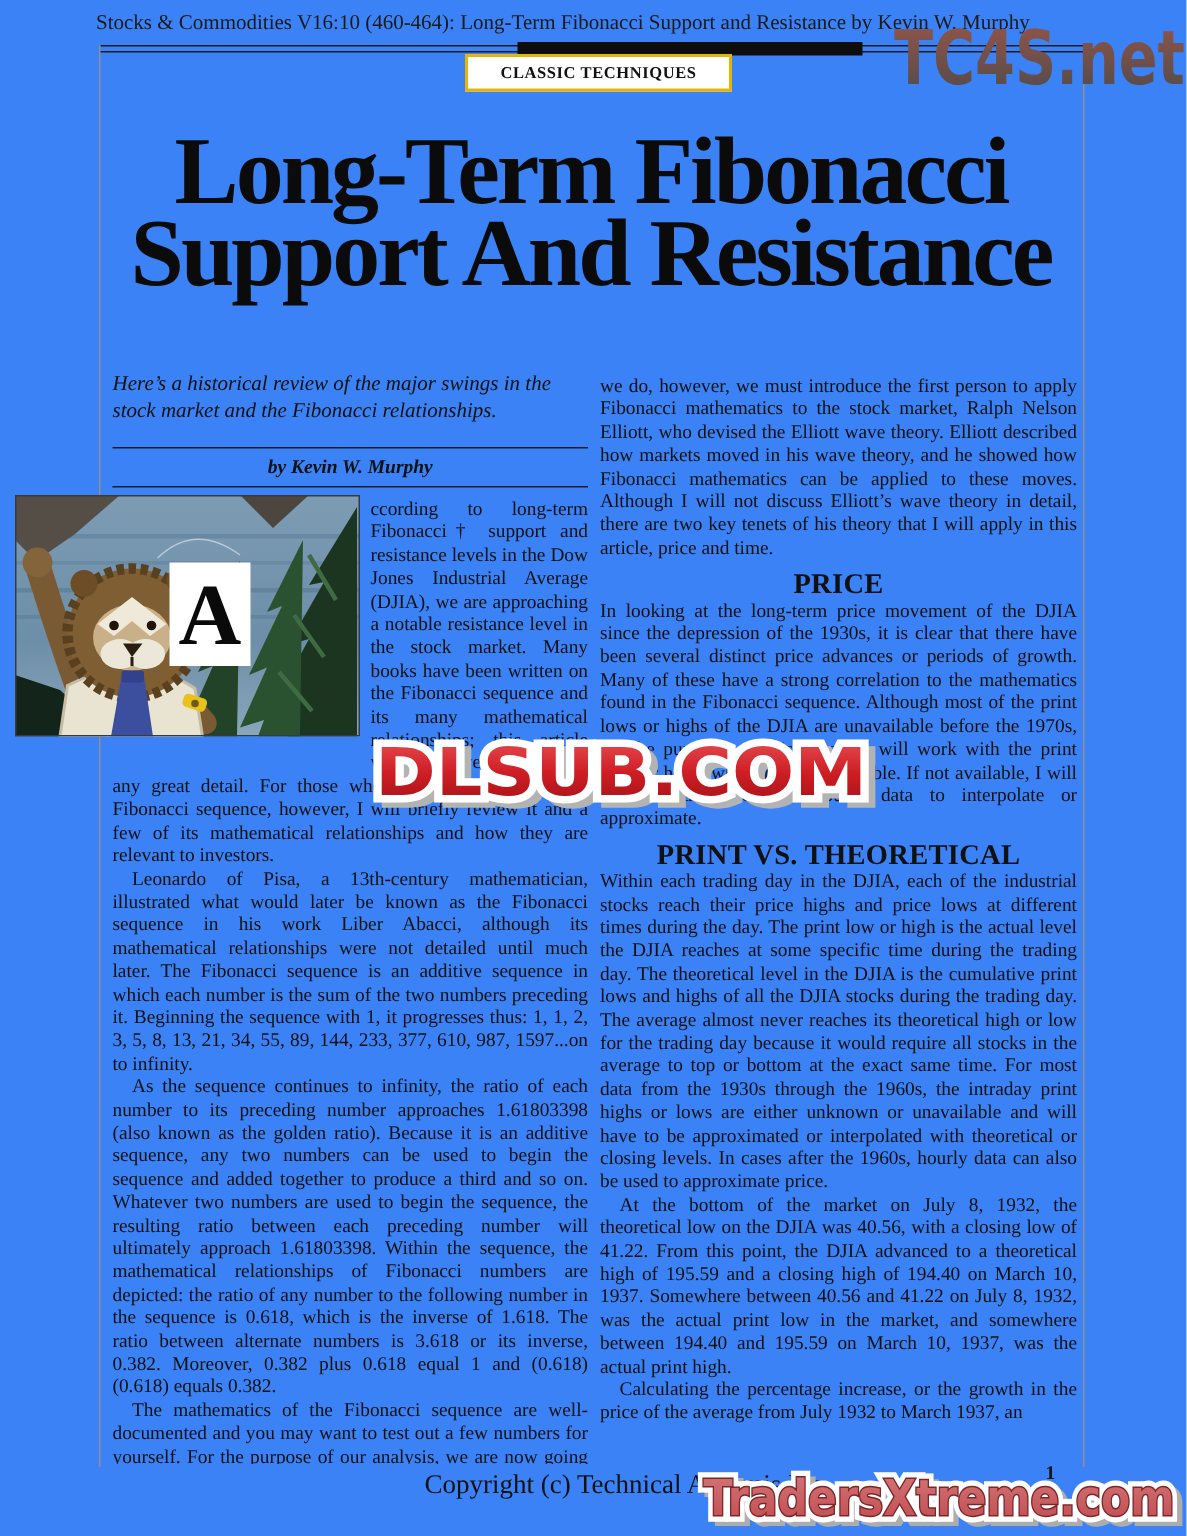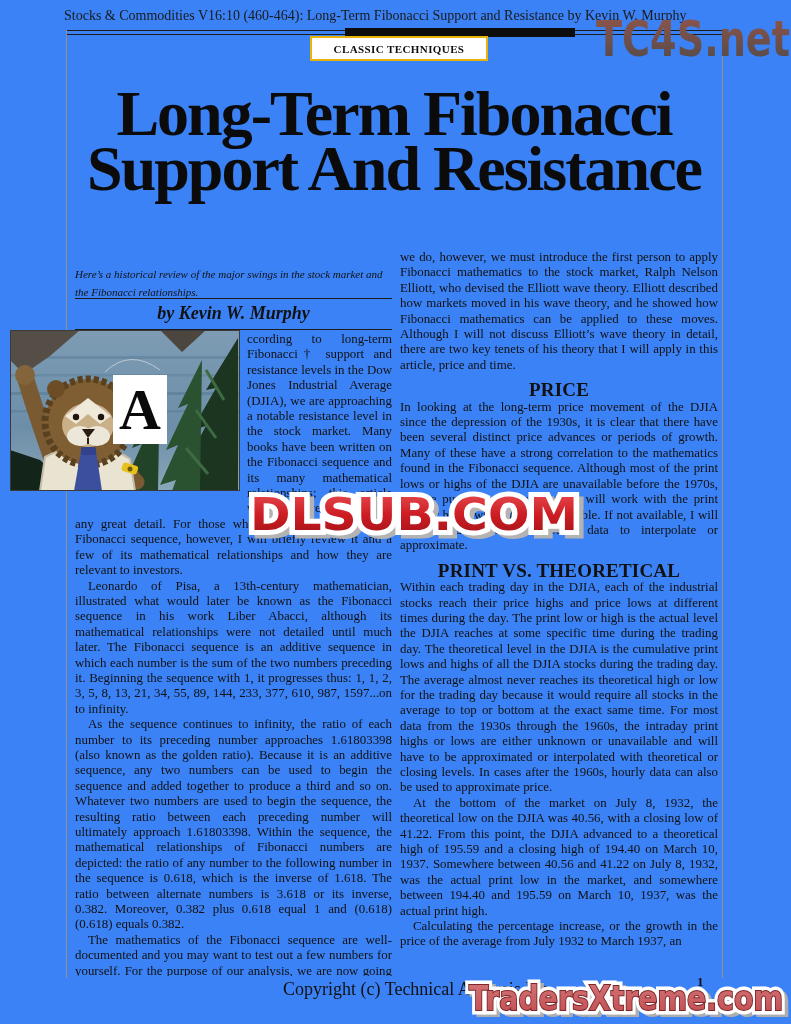--- a/index.html
+++ b/index.html
@@ -17,25 +17,25 @@
     background:#fff;border:2px solid #eab308;display:flex;align-items:center;justify-content:center;
     font-weight:bold;font-size:11px;letter-spacing:.4px;}
   .tc4s{position:absolute;left:593px;top:2px;z-index:40;}
   
   .vborder{position:absolute;top:30px;width:1px;height:948px;background:#8f8f8f;}
   .vb-l{left:66px}.vb-r{left:722px}
   
   .title{position:absolute;left:66px;top:86px;width:656px;text-align:center;
     font-weight:bold;font-size:64px;line-height:55px;letter-spacing:-2px;color:#0b0b0b;}
   
-  .abstract{position:absolute;left:75px;top:266px;width:317px;font-style:italic;
-    font-size:11px;line-height:17.5px;}
+  .abstract{position:absolute;left:75px;top:248px;width:317px;font-style:italic;
+    font-size:14px;line-height:17.5px;}
   .byline-box{position:absolute;left:75px;top:298px;width:317px;
     border-top:1.5px solid #1c1c1c;border-bottom:1.5px solid #1c1c1c;
-    text-align:center;font-weight:bold;font-style:italic;font-size:18px;
+    text-align:center;font-weight:bold;font-style:italic;font-size:13px;
     padding:4px 0 5px 0;box-sizing:border-box;}
   .col{position:absolute;font-size:12.9px;line-height:15.4px;text-align:justify;overflow:hidden;}
   .col-left{left:75px;top:332px;width:317px;height:644px;}
   .col-right{left:400px;top:250px;width:318px;height:727px;}
   .img-spacer{float:left;width:172px;height:176px;}
   .para{margin:0;font-family:Liberation Serif, serif;}
   .para + .para{text-indent:13px;}
   .sec-heading{font-weight:bold;font-size:19px;letter-spacing:.2px;margin:9px 0 2px 0;text-align:center;}
   .sec-heading + .para{text-indent:0;}
   

